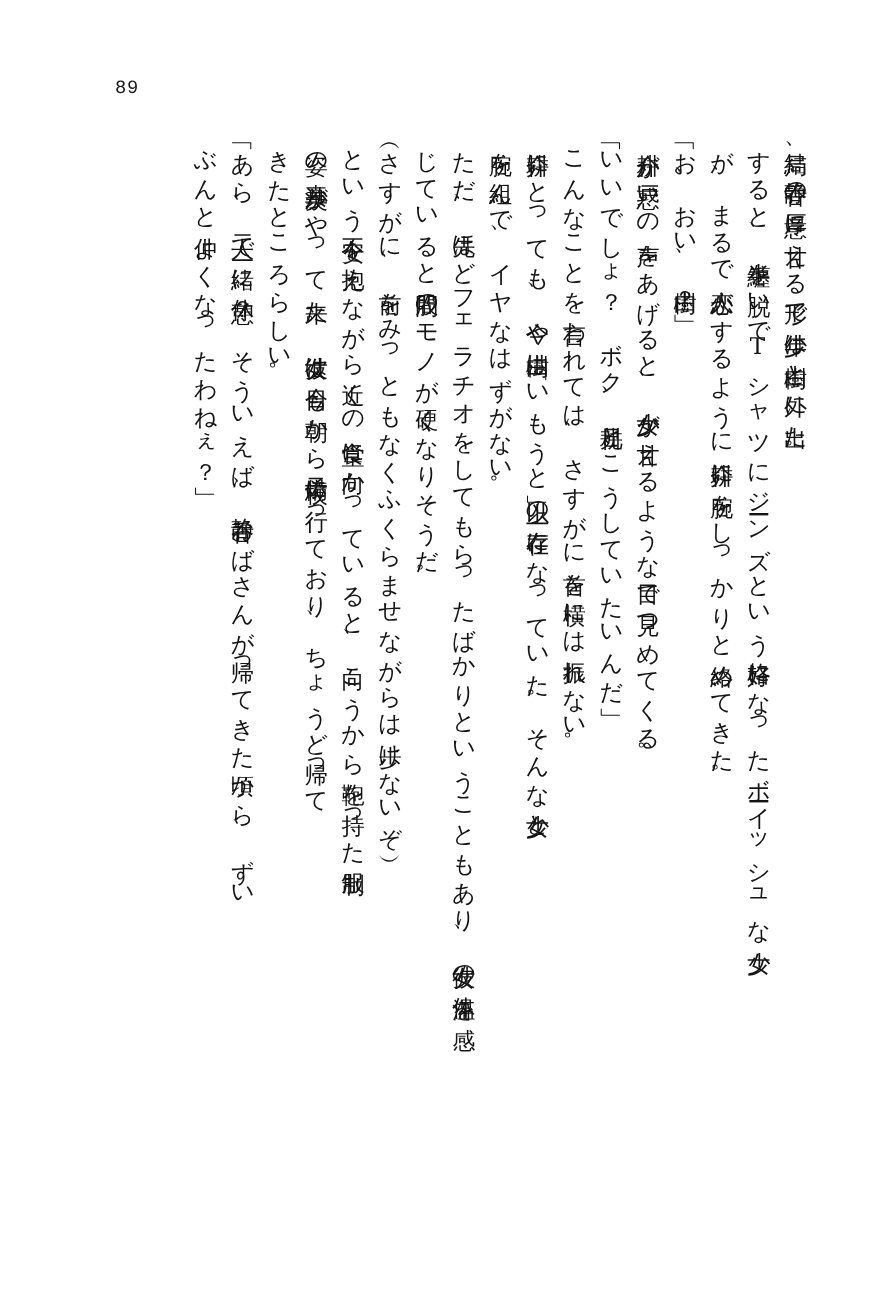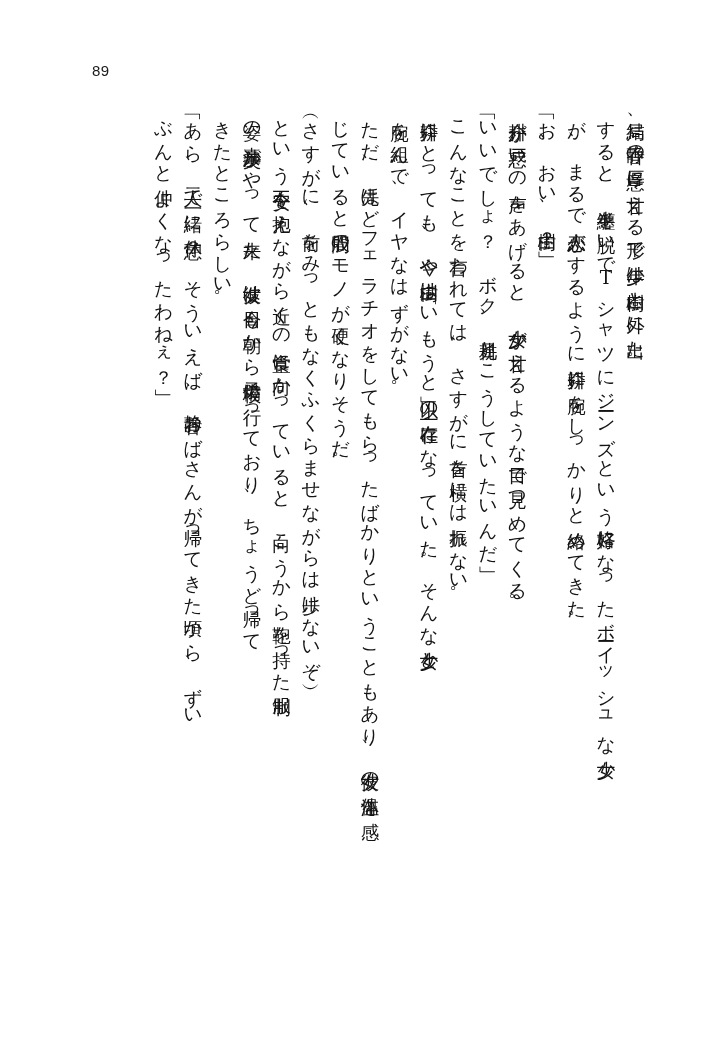--- a/index.html
+++ b/index.html
@@ -21,21 +21,21 @@
     height: 1050px;
     background: #ffffff;
   }
 
   
   .page-number {
     position: absolute;
     left: 92px;
     top: 62px;
     font-size: 15px;
-    font-family: Liberation Sans, sans-serif;
+    font-family: Liberation Mono, monospace;
     color: #1a1a1a;
     letter-spacing: 0.5px;
   }
 
   
   .text-block {
     position: absolute;
     top: 108px;
     left: 60px;
     width: 590px;

